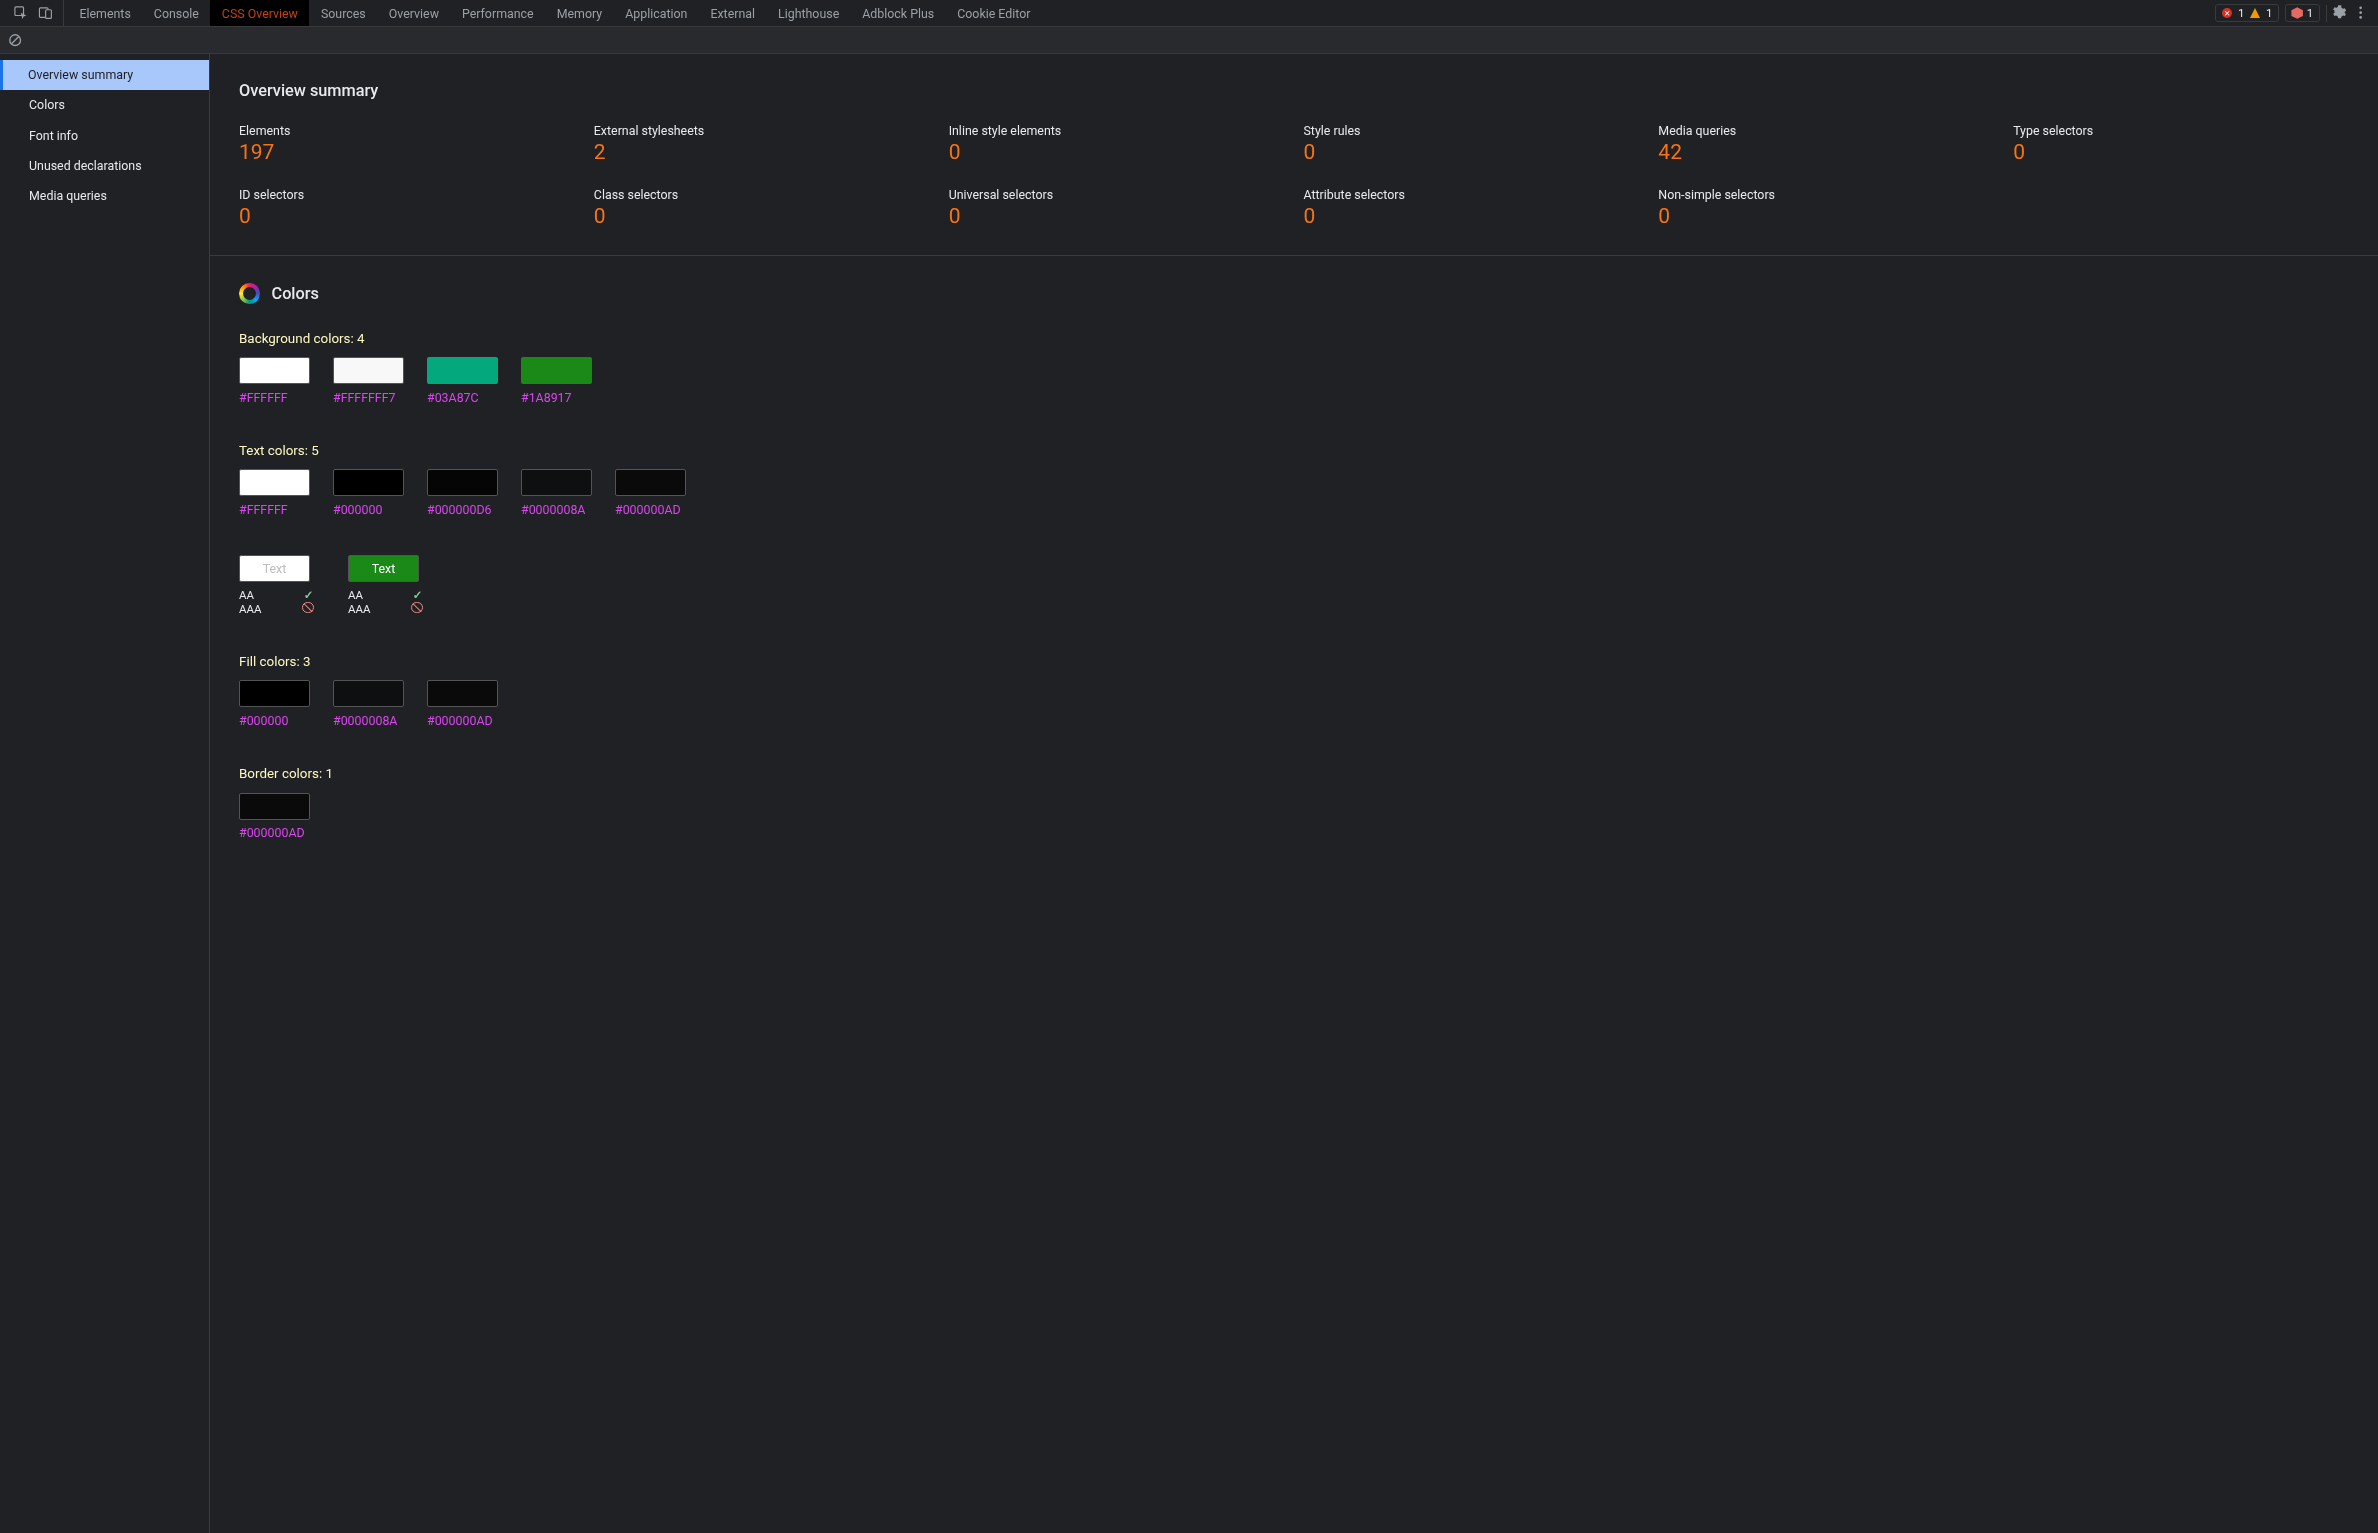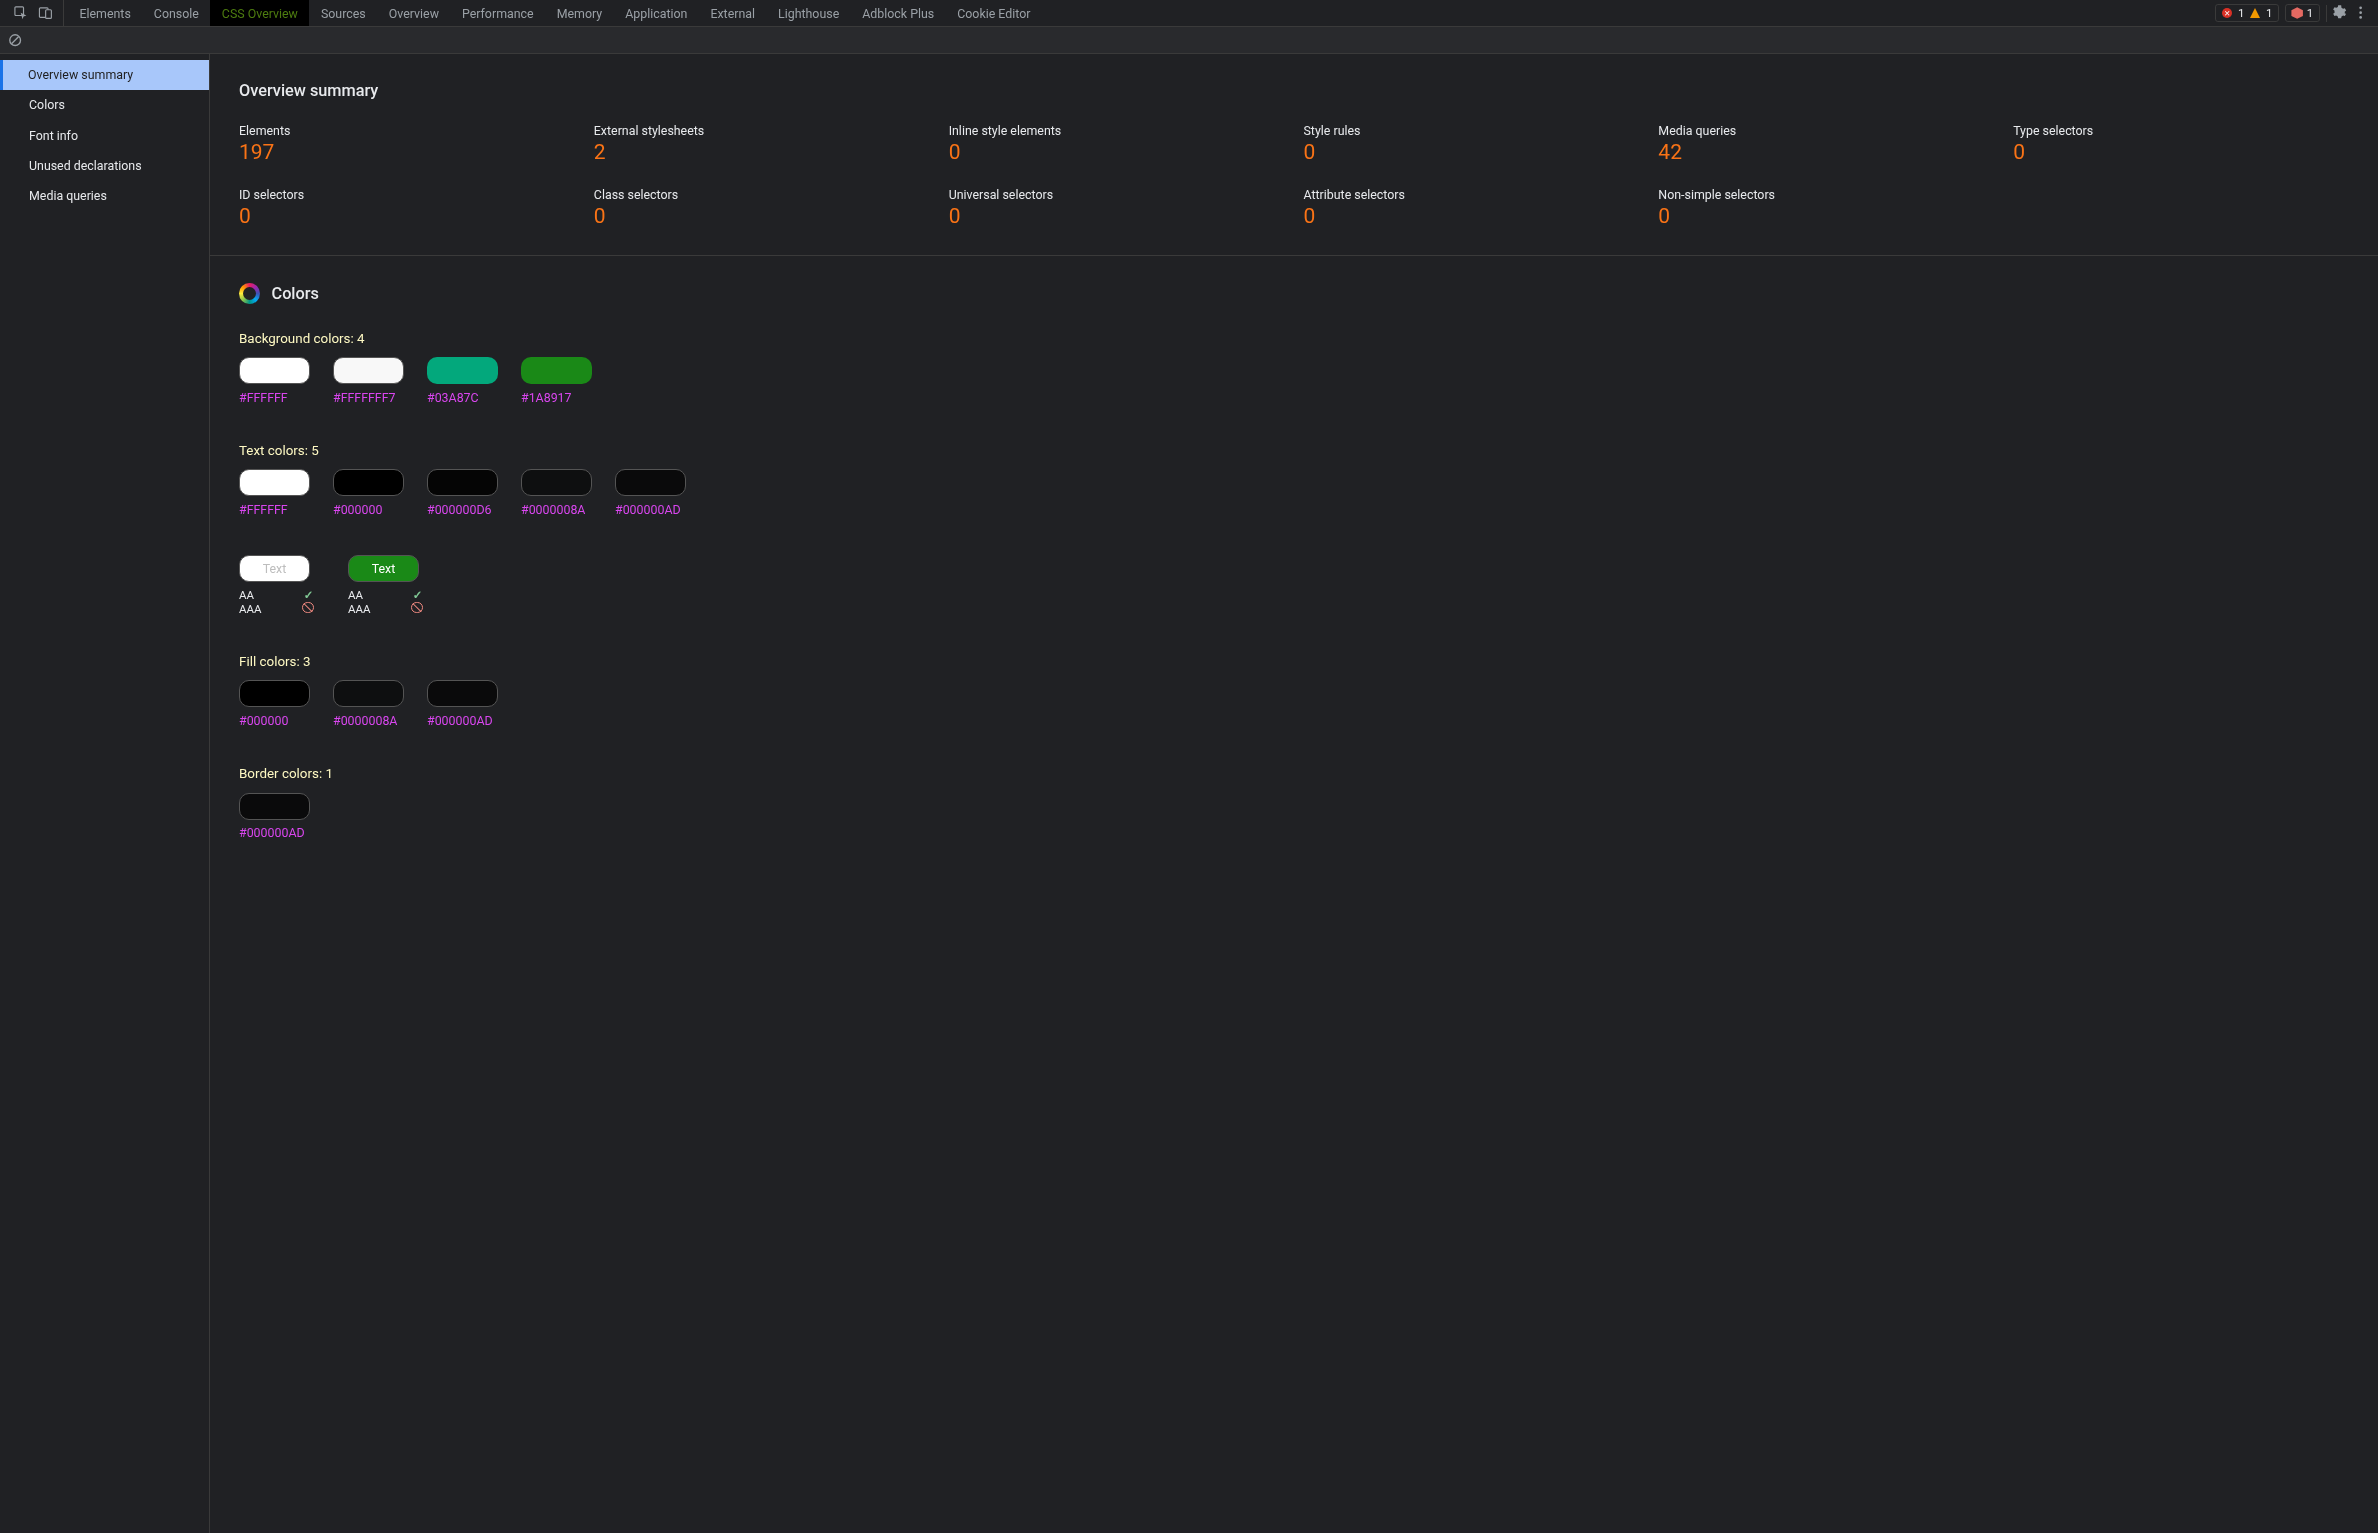--- a/index.html
+++ b/index.html
@@ -42,21 +42,21 @@
     .tab {
       padding: 0 11.5px;
       display: flex;
       align-items: center;
       color: #9aa0a6;
       cursor: pointer;
       font-size: 12.4px;
     }
     .tab.active {
       background: #000000;
-      color: #4d7c0f;
+      color: #c2410c;
     }
     .top-right {
       margin-left: auto;
       display: flex;
       align-items: center;
       gap: 5.7px;
       padding-right: 5.7px;
     }
     .badge-group {
       display: flex;
@@ -196,21 +196,21 @@
       display: flex;
       gap: 23px;
       margin-bottom: 38px;
       flex-wrap: wrap;
     }
     .swatch-row:last-child { margin-bottom: 0; }
     .swatch-item { width: 71px; }
     .swatch {
       width: 71px;
       height: 27px;
-      border-radius: 10px;
+      border-radius: 2px;
       margin-bottom: 5.7px;
       cursor: pointer;
       display: flex;
       align-items: center;
       justify-content: center;
       font-size: 12.4px;
     }
     .swatch.bordered {
       border: 1px solid #545454;
     }

